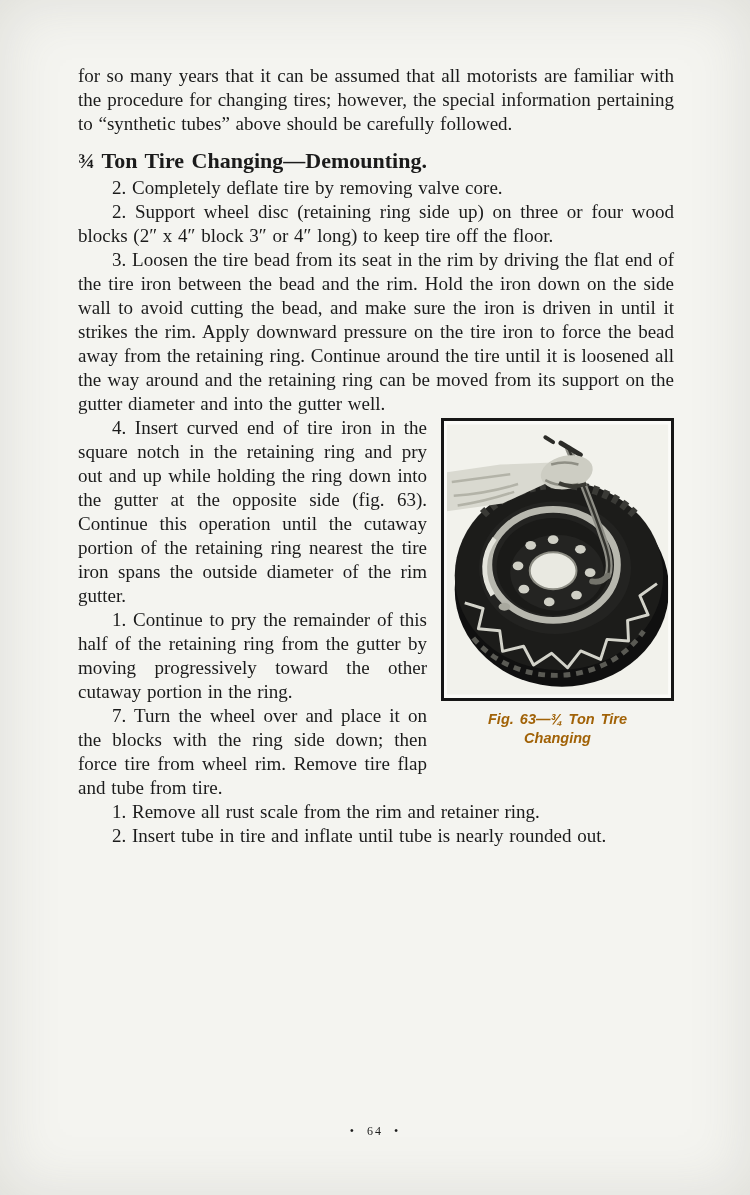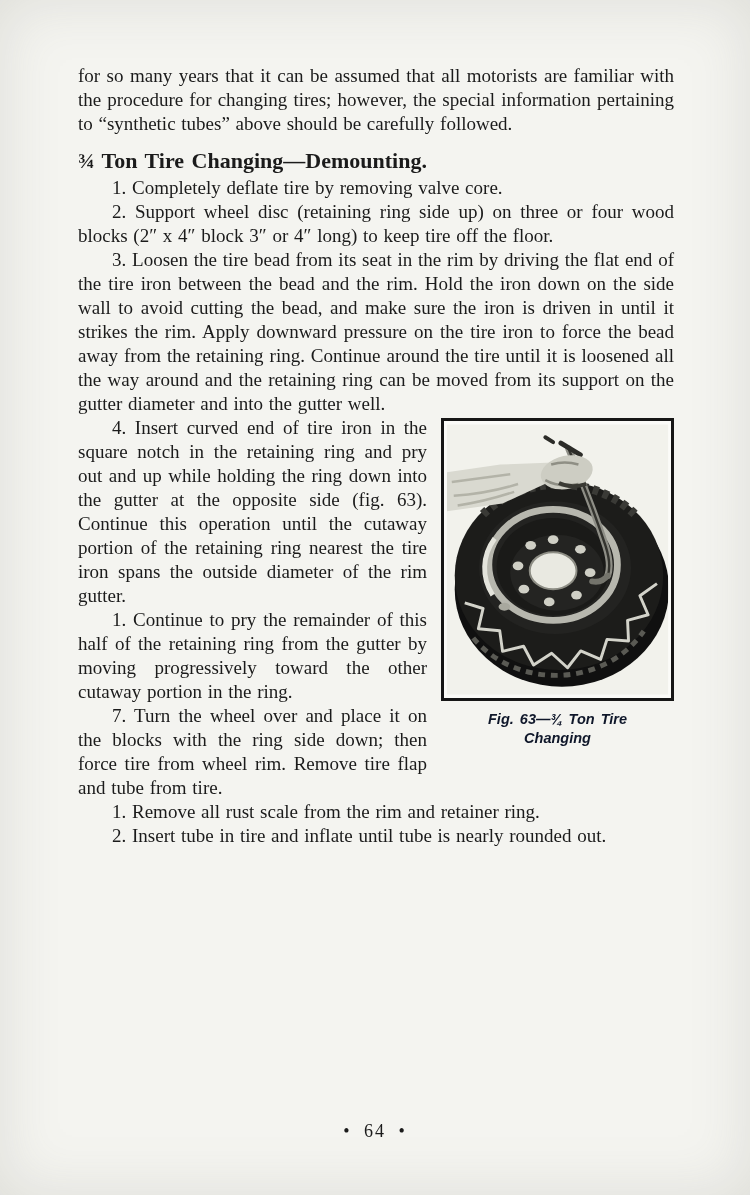--- a/index.html
+++ b/index.html
@@ -61,45 +61,45 @@
     background: #fbfbf8;
     display: block;
   }
   figcaption {
     font-family: "Liberation Sans", "DejaVu Sans", sans-serif;
     font-style: italic;
     font-weight: bold;
     font-size: 14.5px;
     line-height: 19px;
     margin-top: 9px;
-    color: #0f172a;
+    color: #a16207;
     word-spacing: 2px;
   }
   .clear { clear: both; }
   .page-number {
     position: absolute;
     bottom: 52px;
     left: 0;
     width: 100%;
     text-align: center;
-    font-size: 18px;
+    font-size: 12px;
     letter-spacing: 2px;
     word-spacing: 6px;
   }
 </style>
 </head>
 <body>
 
 <div class="page">
 
   <p class="intro">for so many years that it can be assumed that all motorists are familiar with the procedure for changing tires; however, the special information pertaining to “synthetic tubes” above should be carefully followed.</p>
 
   <h2 class="section-heading">¾ Ton Tire Changing—Demounting.</h2>
 
-  <p class="step">1. Completely deflate tire by removing valve core.</p>
+  <p class="step">2. Completely deflate tire by removing valve core.</p>
   <p class="step">2. Support wheel disc (retaining ring side up) on three or four wood blocks (2″ x 4″ block 3″ or 4″ long) to keep tire off the floor.</p>
   <p class="step">3. Loosen the tire bead from its seat in the rim by driving the flat end of the tire iron between the bead and the rim. Hold the iron down on the side wall to avoid cutting the bead, and make sure the iron is driven in until it strikes the rim. Apply downward pressure on the tire iron to force the bead away from the retaining ring. Continue around the tire until it is loosened all the way around and the retaining ring can be moved from its support on the gutter diameter and into the gutter well.</p>
 
   <div class="figure-wrap-block">
 
     <figure class="tire-figure">
       <svg class="figure-frame" viewBox="0 0 233 283" xmlns="http://www.w3.org/2000/svg">
         <defs>
           <clipPath id="frameClip">
               <rect x="3" y="3" width="227" height="277"></rect>

